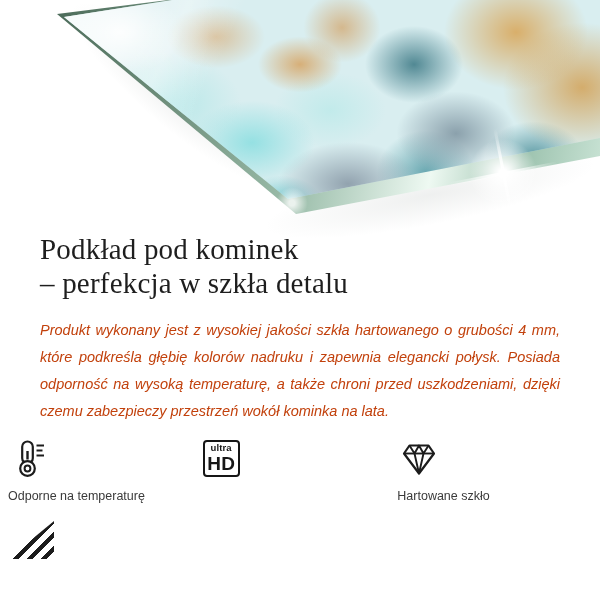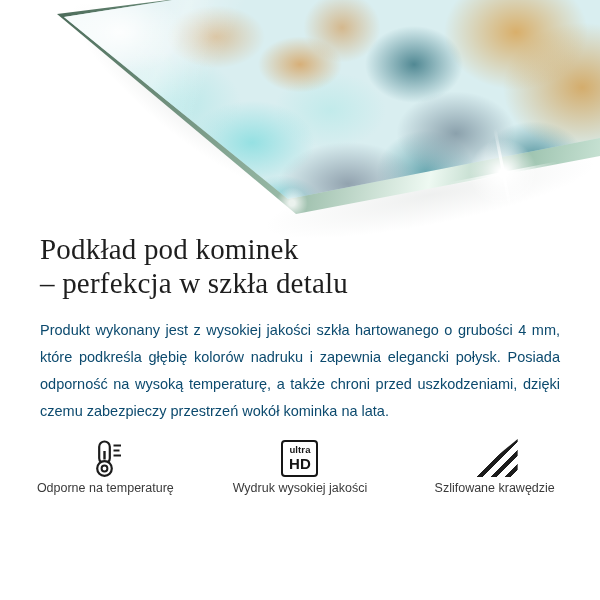--- a/index.html
+++ b/index.html
@@ -59,39 +59,40 @@
 
   
   .content{padding:0 40px;}
   .title{
     font-family:"Liberation Serif", serif;font-weight:400;
     font-size:29px;line-height:34px;color:#1e1e1e;
     margin:2px 0 17px;letter-spacing:0.2px;
   }
   .title span{display:block;}
   .desc{
-    margin:14px 0 0;font-size:14.5px;line-height:27px;color:#0c4a6e;
+    margin:14px 0 0;font-size:14.5px;line-height:27px;color:#c2410c;
     text-align:justify;
+    font-style:italic;
   }
 
   
   .features{margin-top:10px;padding:0 8px;display:grid;grid-template-columns:repeat(3,1fr);row-gap:14px;}
-  .feature{display:flex;flex-direction:column;align-items:center;}
+  .feature{display:flex;flex-direction:column;align-items:flex-start;}
   .icon-box{height:46px;display:flex;align-items:center;justify-content:center;}
-  .feature-label{margin-top:0;font-size:12.5px;color:#3a3a3a;white-space:nowrap;}
+  .feature-label{margin-top:8px;font-size:12.5px;color:#3a3a3a;white-space:nowrap;}
   svg.ic{display:block;}
   svg.ic *{vector-effect:non-scaling-stroke;}
 
   .uhd-badge{
     width:33px;height:33px;border:2.5px solid #161616;border-radius:4px;
     display:flex;flex-direction:column;align-items:center;justify-content:center;
     color:#161616;line-height:1;
   }
   .uhd-top{font-size:9.5px;font-weight:700;letter-spacing:0.1px;}
-  .uhd-bottom{font-size:15px;font-weight:700;margin-top:1px;letter-spacing:0.2px;}
+  .uhd-bottom{font-size:19px;font-weight:700;margin-top:1px;letter-spacing:0.2px;}
 
   .stripes-triangle{
     width:46px;height:38px;
     clip-path:polygon(100% 0, 100% 100%, 0 100%);
     background:repeating-linear-gradient(135deg, #1c1c1c 0 4px, transparent 4px 10px);
   }
 </style>
 </head>
 <body>
 
@@ -129,26 +130,35 @@
     <div class="feature-label">Odporne na temperaturę</div>
   </div>
 
   <div class="feature">
     <div class="icon-box">
       <div class="uhd-badge">
         <span class="uhd-top">ultra</span>
         <span class="uhd-bottom">HD</span>
       </div>
     </div>
-    <div class="feature-label">Wydruk wysokiej jakości</div>
   </div>
 
 
+  <div class="feature">
+    <div class="icon-box">
+      <svg class="ic" width="44" height="40" viewBox="0 0 44 40" fill="none" stroke="#1c1c1c" stroke-linejoin="round">
+        <path d="M12.5 7.5 L7 15.5 L22 35.5 L37 15.5 L31.5 7.5 Z" stroke-width="2.2"></path>
+        <line x1="7" y1="15.5" x2="37" y2="15.5" stroke-width="1.9"></line>
+        <path d="M12.5 7.5 L17.5 15.5 L22 7.5 L26.5 15.5 L31.5 7.5" stroke-width="1.9"></path>
+        <path d="M22 35.5 L17.5 15.5 M22 35.5 L26.5 15.5" stroke-width="1.9"></path>
+      </svg>
+    </div>
+    <div class="feature-label">Hartowane szkło</div>
+  </div>
 
   <div class="feature">
     <div class="icon-box">
       <div class="stripes-triangle"></div>
     </div>
-    <div class="feature-label">Szlifowane krawędzie</div>
   </div>
 
 
 </div>
 
 </body></html>

